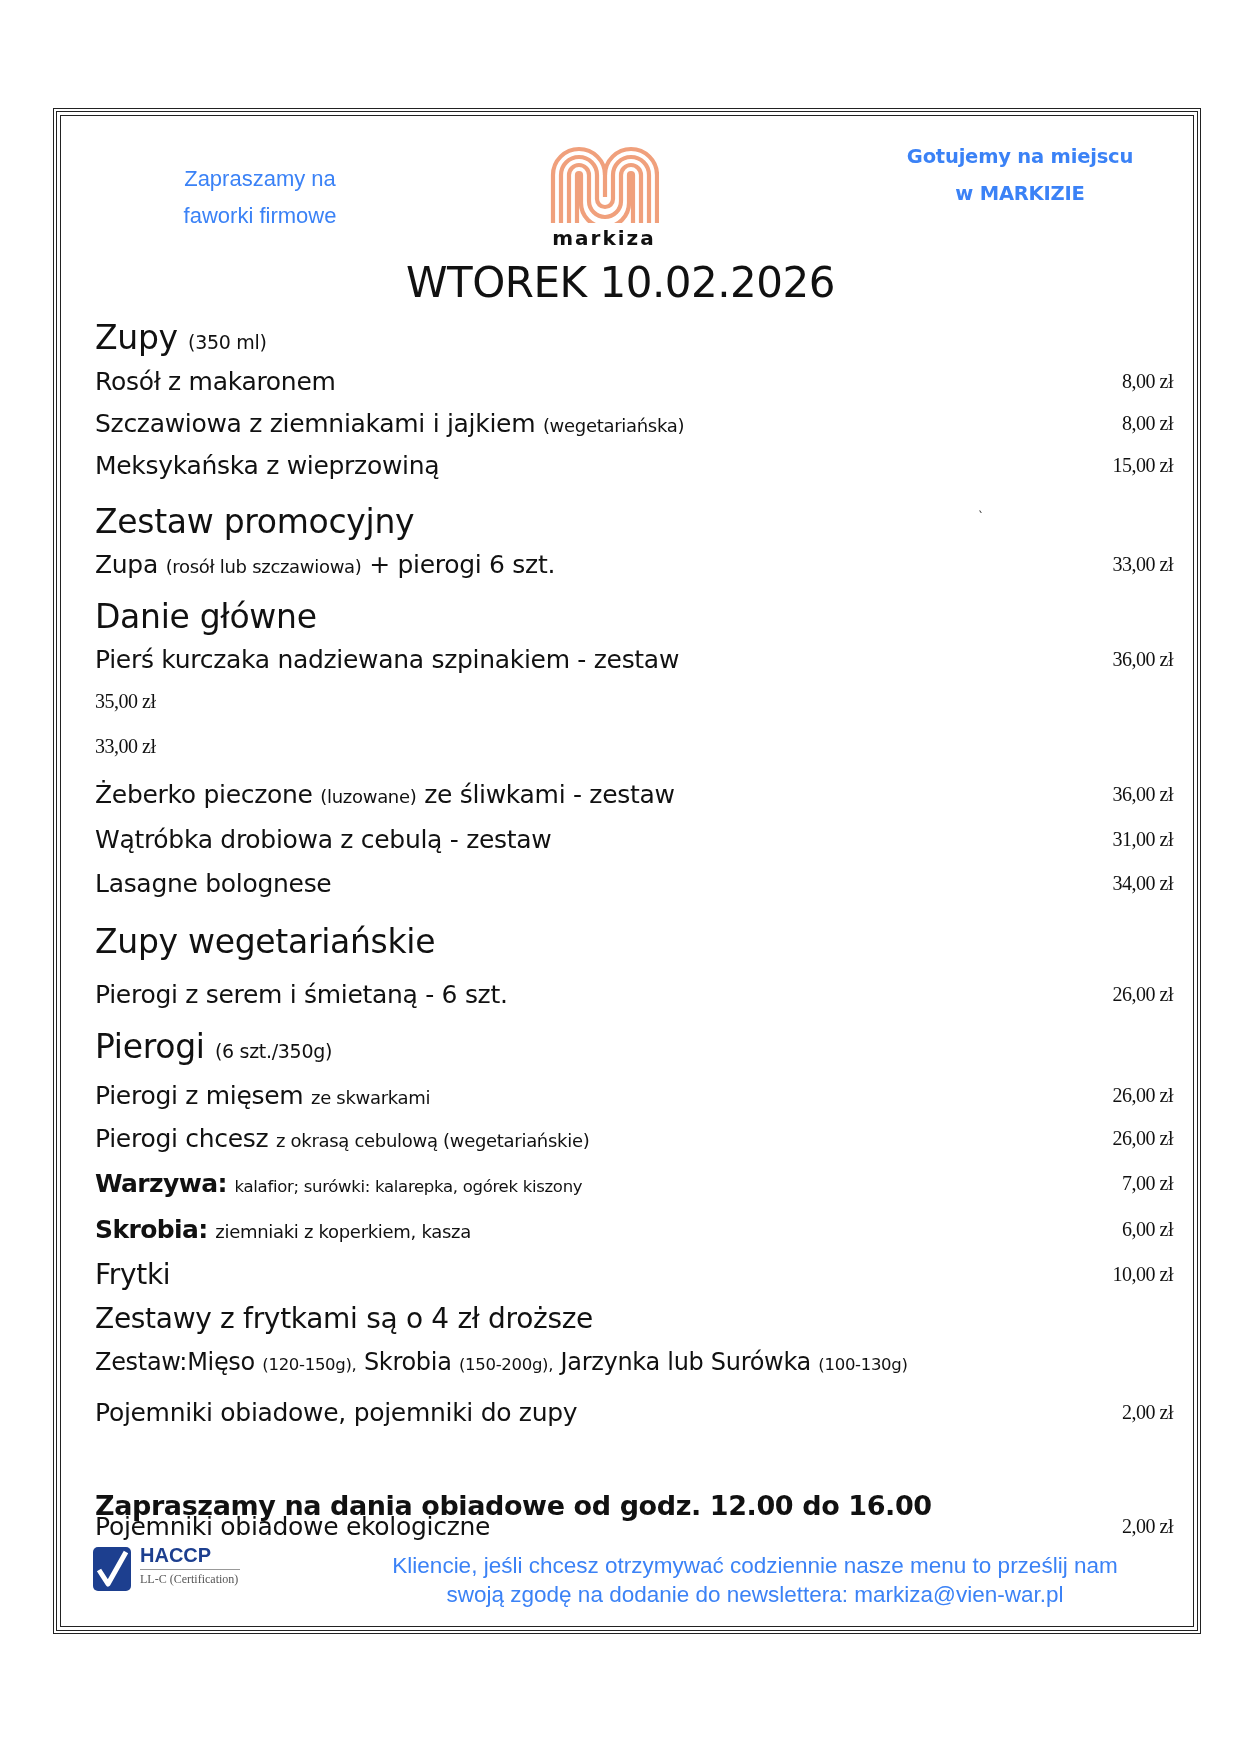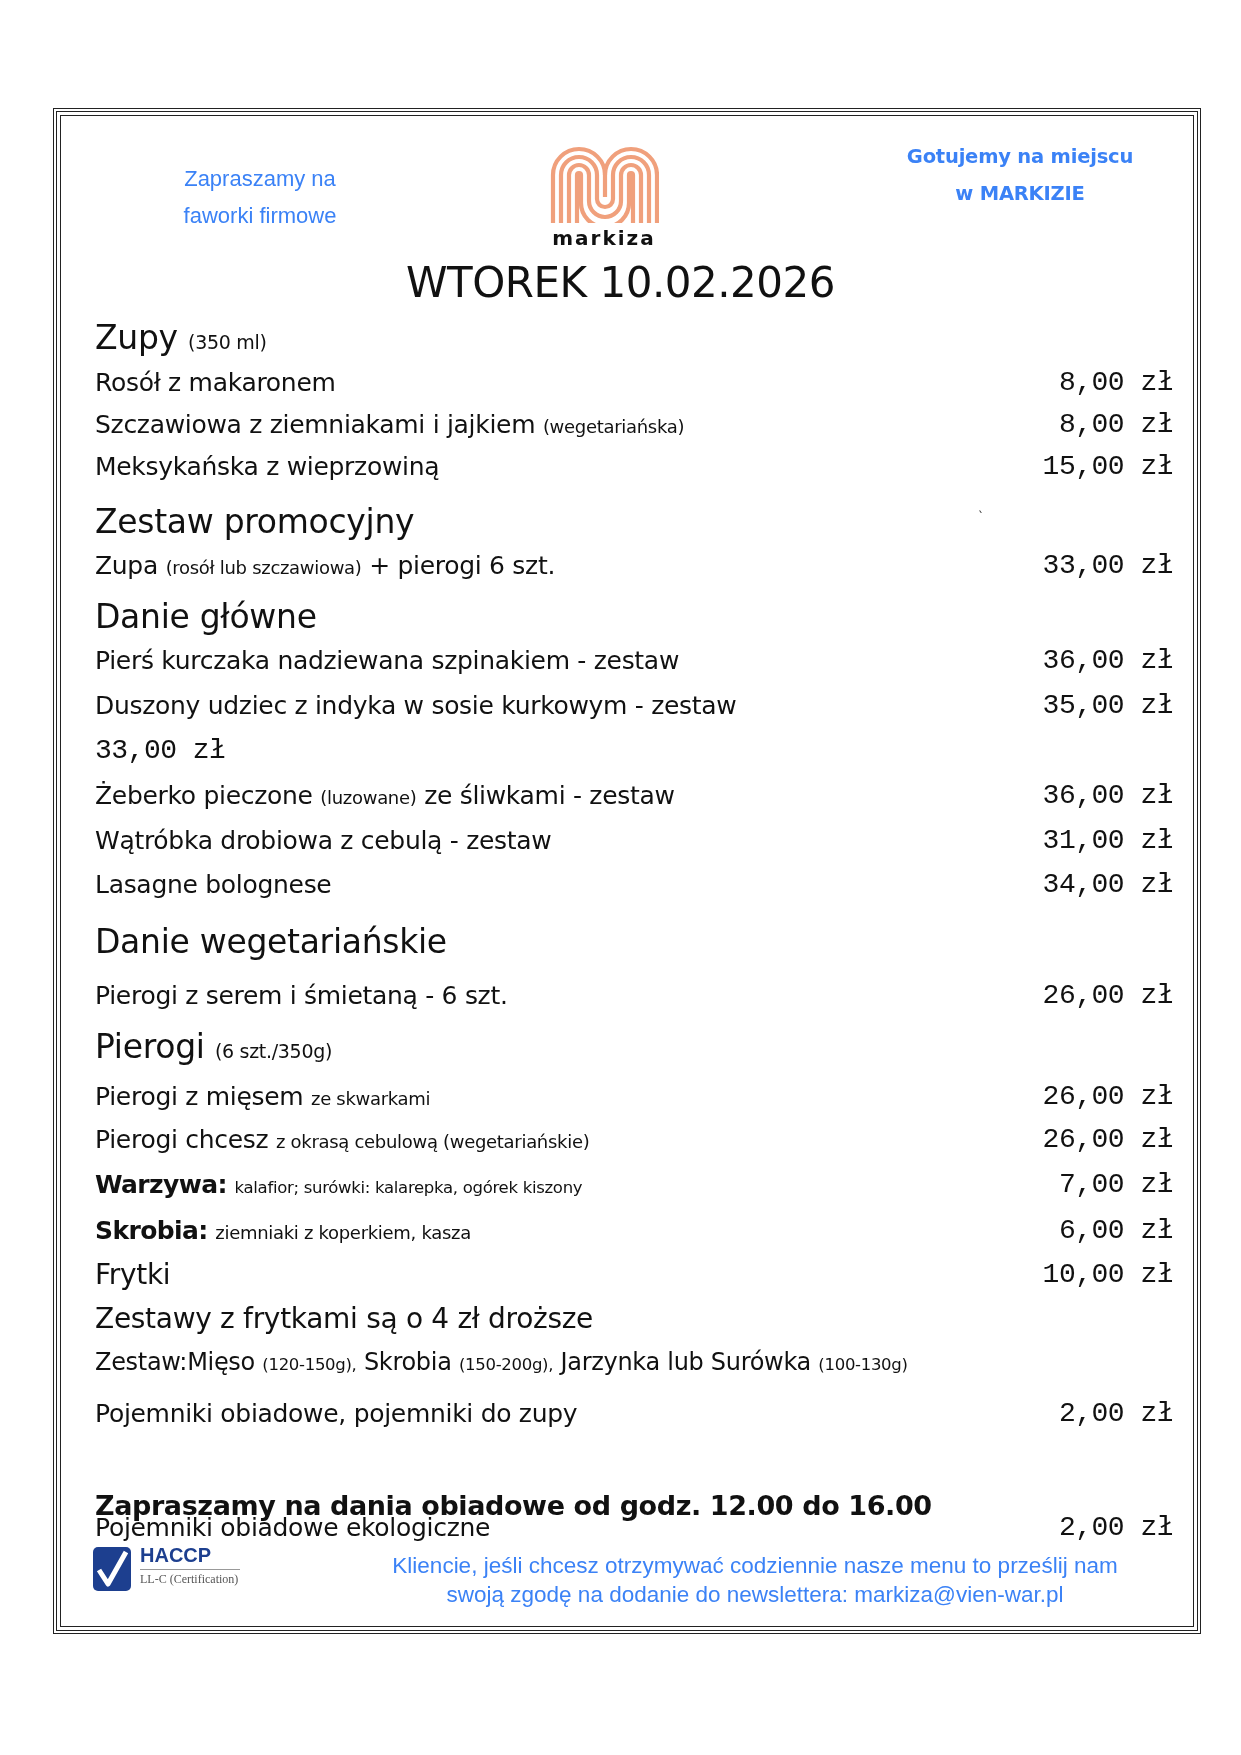--- a/index.html
+++ b/index.html
@@ -10,21 +10,21 @@
   .red { color: #3b82f6; }
   .promo-left { left: 150px; top: 160px; width: 220px; text-align: center; font-family: "Liberation Sans", sans-serif; font-size: 22px; line-height: 37px; }
   .promo-right { left: 880px; top: 138px; width: 280px; text-align: center; font-family: "DejaVu Sans", sans-serif; font-size: 19.5px; line-height: 37px; font-weight: bold; letter-spacing: -0.2px; }
   .logo { left: 549px; top: 145px; width: 110px; height: 78px; }
   .logo-text { left: 540px; top: 226px; width: 128px; text-align: center; font-family: "DejaVu Sans", sans-serif; font-weight: bold; font-size: 20px; letter-spacing: 2px; color: #111; }
   .title { left: 0; width: 1241px; top: 258px; text-align: center; font-family: "DejaVu Sans", sans-serif; font-size: 42px; font-weight: normal; letter-spacing: -0.5px; color: #111; }
   .row { position: absolute; left: 95px; right: 68px; display: flex; justify-content: space-between; align-items: center; }
   .item { font-size: 25px; font-family: "DejaVu Sans", sans-serif; letter-spacing: -0.3px; white-space: nowrap; }
   .item small, .small { font-size: 18px; }
   .xsmall { font-size: 16.5px; }
-  .price { font-size: 28px; font-family: Liberation Mono, monospace; letter-spacing: -0.5px; white-space: nowrap; }
+  .price { font-size: 20px; font-family: Liberation Serif, serif; letter-spacing: -0.5px; white-space: nowrap; }
   .heading { font-size: 33px; font-family: "DejaVu Sans", sans-serif; letter-spacing: -0.3px; white-space: nowrap; }
   .heading .small { font-size: 19px; }
   .bold-label { font-weight: bold; font-size: 25px; letter-spacing: -0.6px; }
   .footer-bold { left: 95px; top: 1490px; font-size: 27px; font-weight: bold; letter-spacing: -0.4px; white-space: nowrap; }
   .haccp { left: 92px; top: 1540px; width: 160px; height: 60px; }
   .newsletter { left: 330px; top: 1551px; width: 850px; text-align: center; font-family: "Liberation Sans", sans-serif; font-size: 22.5px; line-height: 29px; }
   .tick { left: 978px; top: 510px; font-size: 12px; color: #333; }
 </style>
 </head>
 <body>
@@ -84,41 +84,40 @@
 </div>
 
 <div class="row" style="top:597px;">
   <span class="heading">Danie główne</span>
 </div>
 <div class="row" style="top:645px;">
   <span class="item">Pierś kurczaka nadziewana szpinakiem - zestaw</span>
   <span class="price">36,00 zł</span>
 </div>
 <div class="row" style="top:690px;">
-  <span class="item">Duszony udziec z indyka w sosie kurkowym - zestaw</span>
   <span class="price">35,00 zł</span>
 </div>
 <div class="row" style="top:735px;">
   <span class="price">33,00 zł</span>
 </div>
 <div class="row" style="top:780px;">
   <span class="item"><span>Żeberko pieczone</span> <small>(luzowane)</small> <span>ze śliwkami - zestaw</span></span>
   <span class="price">36,00 zł</span>
 </div>
 <div class="row" style="top:825px;">
   <span class="item">Wątróbka drobiowa z cebulą - zestaw</span>
   <span class="price">31,00 zł</span>
 </div>
 <div class="row" style="top:869px;">
   <span class="item">Lasagne bolognese</span>
   <span class="price">34,00 zł</span>
 </div>
 
 <div class="row" style="top:922px;">
-  <span class="heading">Danie wegetariańskie</span>
+  <span class="heading">Zupy wegetariańskie</span>
 </div>
 <div class="row" style="top:980px;">
   <span class="item">Pierogi z serem i śmietaną - 6 szt.</span>
   <span class="price">26,00 zł</span>
 </div>
 
 <div class="row" style="top:1027px;">
   <span class="heading"><span>Pierogi</span> <span class="small">(6 szt./350g)</span></span>
 </div>
 <div class="row" style="top:1081px;">

